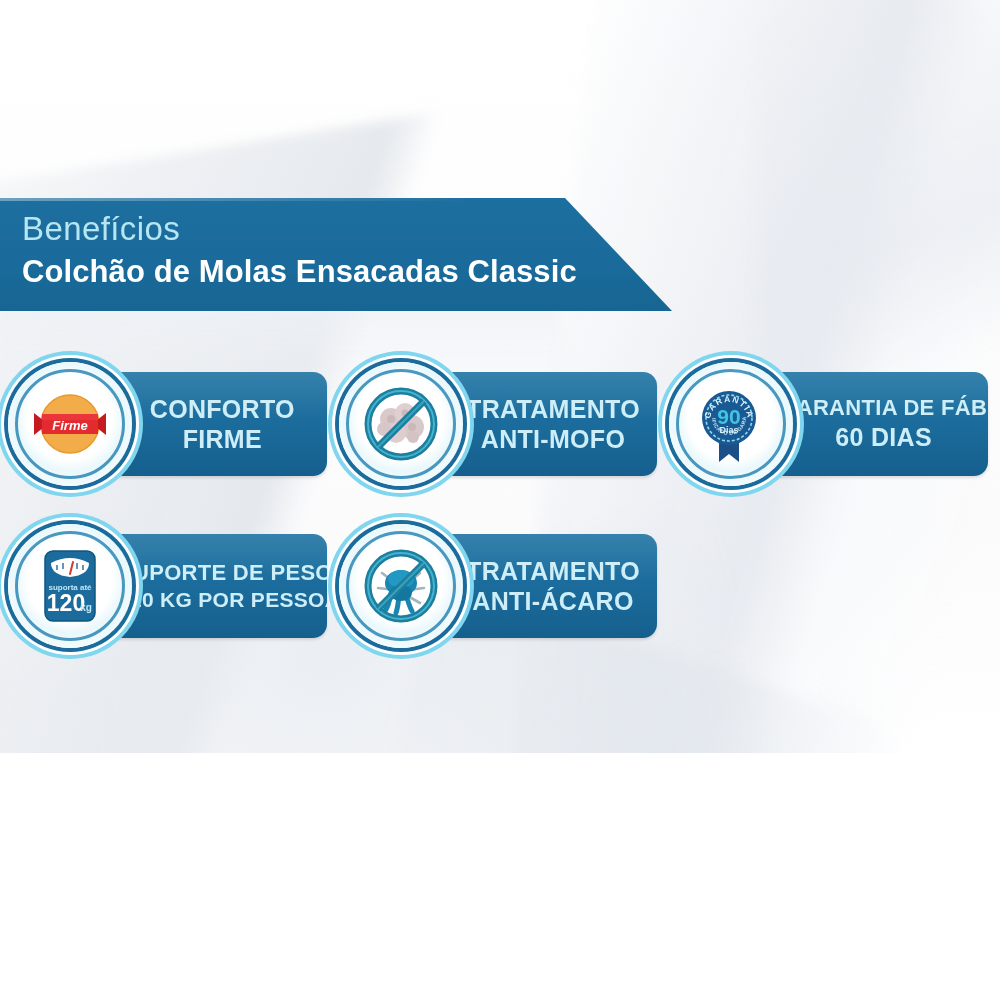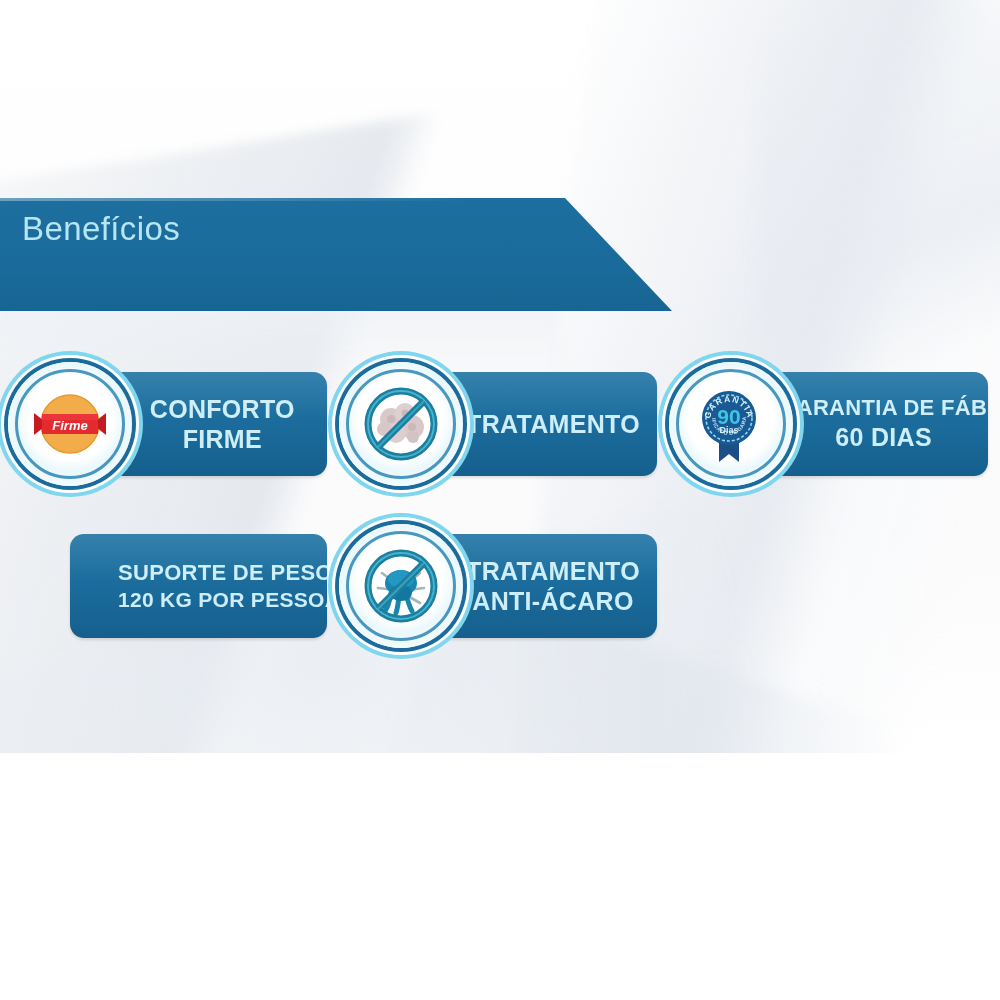--- a/index.html
+++ b/index.html
@@ -221,20 +221,21 @@
     <div class="fold fold-c"></div>
     <div class="fold fold-d"></div>
     <div class="fold fold-e"></div>
     <div class="fold fold-f"></div>
   </div>
 
   <div id="banner">
     <div class="banner-edge-hilite"></div>
     <div class="banner-inner">
       <div class="banner-eyebrow">Benefícios</div>
+      <div class="banner-title">Colchão de Molas Ensacadas Classic</div>
     </div>
   </div>
 
   <div id="badges">
 
     <div class="badge">
       <div class="badge-plate">
         <div class="badge-text">
           <div class="badge-line l1">CONFORTO</div>
           <div class="badge-line l2">FIRME</div>
@@ -252,20 +253,21 @@
             <text x="42" y="47.5" text-anchor="middle" font-family="'Liberation Sans', sans-serif" font-size="13" font-weight="700" font-style="italic" fill="#ffffff">Firme</text>
           </svg>
         </div>
       </div>
     </div>
 
     <div class="badge">
       <div class="badge-plate">
         <div class="badge-text">
           <div class="badge-line l1">TRATAMENTO</div>
+          <div class="badge-line l2">ANTI-MOFO</div>
         </div>
       </div>
       <div class="medallion">
         <div class="medallion-inner">
           <svg class="svg-ico" width="86" height="86" viewBox="0 0 86 86">
             <g opacity=".62">
               <circle cx="33" cy="38" r="11" fill="#c3a9ac"></circle>
               <circle cx="47" cy="32" r="10" fill="#cdb3b6"></circle>
               <circle cx="54" cy="46" r="12" fill="#c2a8ab"></circle>
               <circle cx="38" cy="52" r="10" fill="#cbb1b4"></circle>
@@ -312,20 +314,37 @@
           </svg>
         </div>
       </div>
     </div>
 
     <div class="badge">
       <div class="badge-plate">
         <div class="badge-text">
           <div class="badge-line small">SUPORTE DE PESO</div>
           <div class="badge-line xsmall">120 KG POR PESSOA</div>
+        </div>
+      </div>
+      <div class="medallion">
+        <div class="medallion-inner">
+          <svg class="svg-ico" width="80" height="82" viewBox="0 0 80 82">
+            <rect x="15" y="6" width="50" height="70" rx="8" fill="#1b6c9c"></rect>
+            <rect x="15" y="6" width="50" height="70" rx="8" fill="none" stroke="#0f5580" stroke-width="1.5"></rect>
+            <path d="M21 18 Q40 8 59 18 Q59 30 40 32 Q21 30 21 18 Z" fill="#ffffff"></path>
+            <line x1="27" y1="20" x2="27" y2="25" stroke="#1b6c9c" stroke-width="1.4"></line>
+            <line x1="33" y1="18" x2="33" y2="24" stroke="#1b6c9c" stroke-width="1.4"></line>
+            <line x1="47" y1="18" x2="47" y2="24" stroke="#1b6c9c" stroke-width="1.4"></line>
+            <line x1="53" y1="20" x2="53" y2="25" stroke="#1b6c9c" stroke-width="1.4"></line>
+            <line x1="40" y1="29" x2="43" y2="17" stroke="#d23a33" stroke-width="2" stroke-linecap="round"></line>
+            <text x="40" y="45" text-anchor="middle" font-family="'Liberation Sans', sans-serif" font-size="8" font-weight="700" fill="#bfe6f6">suporta até</text>
+            <text x="36" y="66" text-anchor="middle" font-family="'Liberation Sans', sans-serif" font-size="23" font-weight="700" fill="#ffffff">120</text>
+            <text x="56" y="66" text-anchor="middle" font-family="'Liberation Sans', sans-serif" font-size="10" font-weight="700" fill="#bfe6f6">kg</text>
+          </svg>
         </div>
       </div>
     </div>
 
     <div class="badge">
       <div class="badge-plate">
         <div class="badge-text">
           <div class="badge-line l1">TRATAMENTO</div>
           <div class="badge-line l2">ANTI-ÁCARO</div>
         </div>

